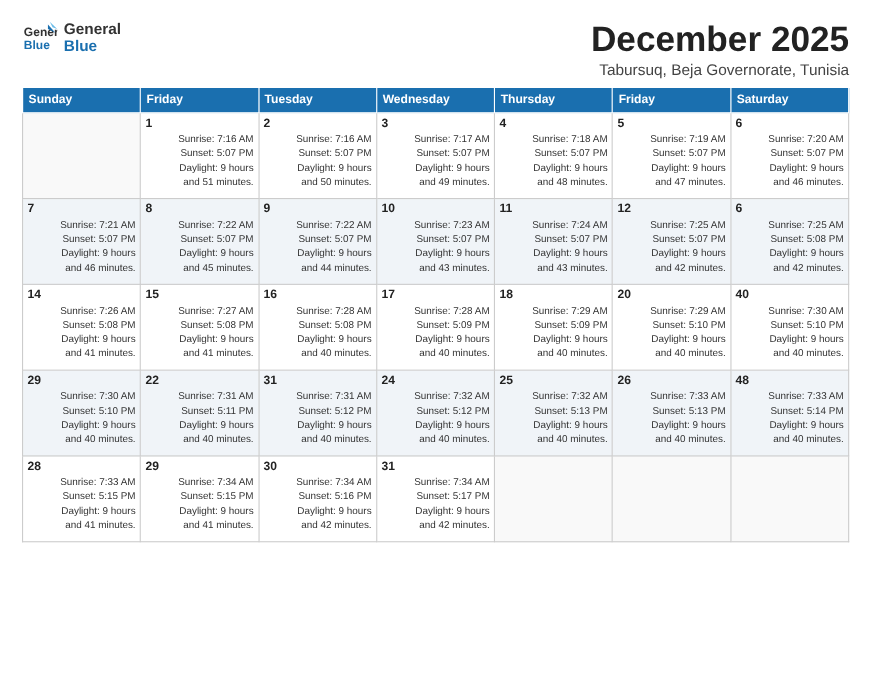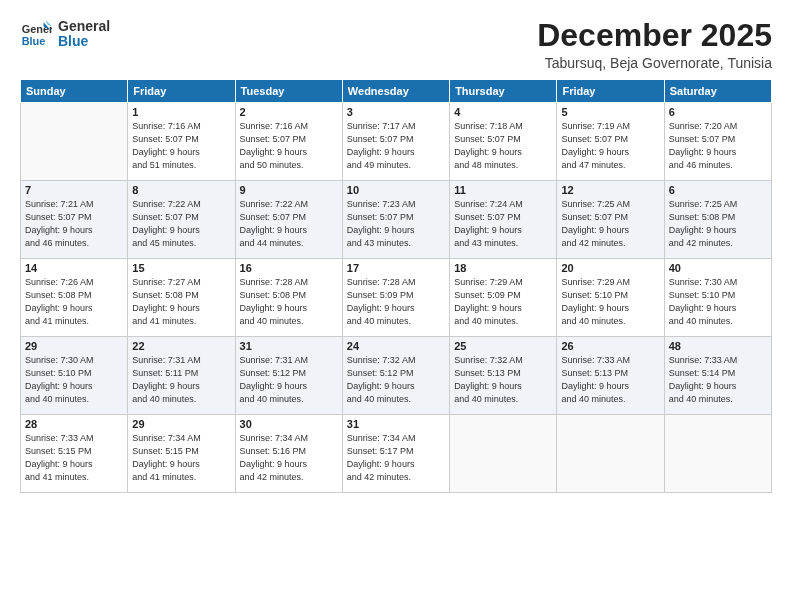--- a/index.html
+++ b/index.html
@@ -73,20 +73,21 @@
     .day-num {
       font-size: 11px;
       font-weight: bold;
       color: #222;
       margin-bottom: 2px;
     }
     .day-info {
       color: #333;
       font-size: 9px;
       line-height: 1.45;
+      text-align: right;
     }
     .row-stripe td {
       background: #f0f4f8;
     }
   </style>
 </head>
 <body>
 
 <div class="page">
   <div class="header">

